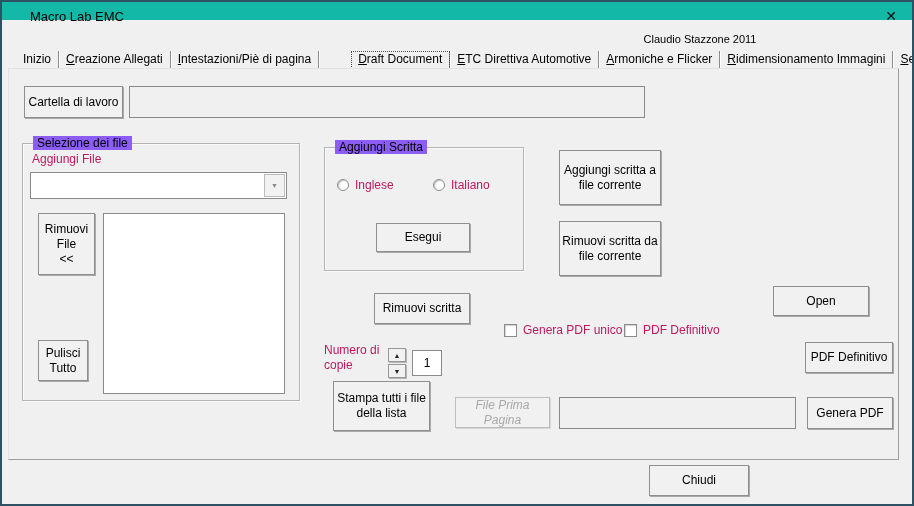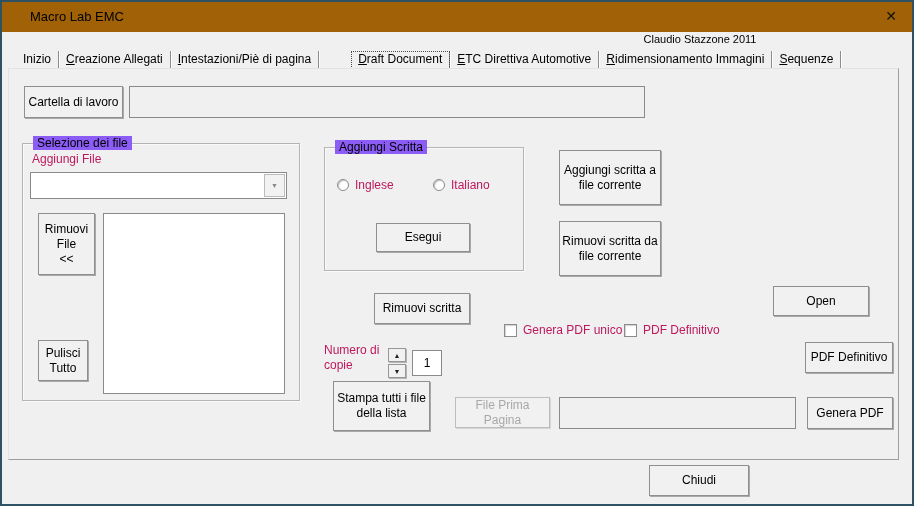--- a/index.html
+++ b/index.html
@@ -2,21 +2,21 @@
 <html><head>
 <meta charset="utf-8">
 <style>
   * { margin:0; padding:0; box-sizing:border-box; cursor:default; }
   html,body { background:#c8c8c8; font-family:"Liberation Sans", sans-serif; }
   .window {
     position:relative; width:914px; height:506px;
     background:#f0f0f0; border:2px solid #2e5164; overflow:hidden;
   }
   .titlebar {
-    position:absolute; left:0; top:0; width:100%; height:30px; background:#a16207;
+    position:absolute; left:0; top:0; width:100%; height:18px; background:#14b8a6;
   }
   .titlebar .title {
     position:absolute; left:28px; top:7px; font-size:13px; color:#000;
   }
   .titlebar .close {
     position:absolute; right:10px; top:6px; font-size:14px; color:#111;
     width:22px; text-align:center; font-weight:400;
   }
   .credit {
     position:absolute; left:618px; top:31px; width:160px; text-align:center;
@@ -36,21 +36,21 @@
     background:#f0f0f0; border:1px solid #9e9e9e;
     border-top-color:#e3e3e3; border-left-color:#e3e3e3;
   }
   .btn {
     position:absolute; background:#f1f1f1; border:1px solid #8f8f8f;
     box-shadow:1px 1px 0 #a9a9a9; color:#000; font-size:12px;
     display:flex; align-items:center; justify-content:center; text-align:center;
     white-space:pre-line; line-height:1.25;
   }
   .btn.disabled {
-    color:#a8a8a8; border-color:#bdbdbd; box-shadow:1px 1px 0 #d6d6d6;
+    color:#a8a8a8; border-color:#bdbdbd; box-shadow:1px 1px 0 #d6d6d6;font-style:italic;
   }
   .sunken {
     position:absolute; background:#f0f0f0; border:1px solid #8a8a8a;
     font-size:12px; color:#000; padding:0 4px; outline:none;
   }
   .white { background:#ffffff; }
   .groupbox {
     position:absolute; border:1px solid #b4b4b4; box-shadow:1px 1px 0 #fafafa, inset 1px 1px 0 #fafafa;
   }
   .grouplabel {
@@ -94,20 +94,21 @@
   </div>
 
   <div class="credit">Claudio Stazzone 2011</div>
 
   <div class="tabstrip">
     <span class="tab">Inizio</span>
     <span class="tab hk">Creazione Allegati</span>
     <span class="tab hk">Intestazioni/Piè di pagina</span>
     <span class="tab hk active">Draft Document</span>
     <span class="tab hk">ETC Direttiva Automotive</span>
+    <span class="tab hk">Armoniche e Flicker</span>
     <span class="tab hk">Ridimensionamento Immagini</span>
     <span class="tab hk">Sequenze</span>
   </div>
 
   <div class="page"></div>
 
   <div class="btn" style="left:22px; top:84px; width:99px; height:32px;">Cartella di lavoro</div>
   <input class="sunken field" style="left: 127px; top: 84px; width: 516px; height: 32px;" value="">
 
   <div class="groupbox" style="left:20px; top:141px; width:278px; height:258px;">

